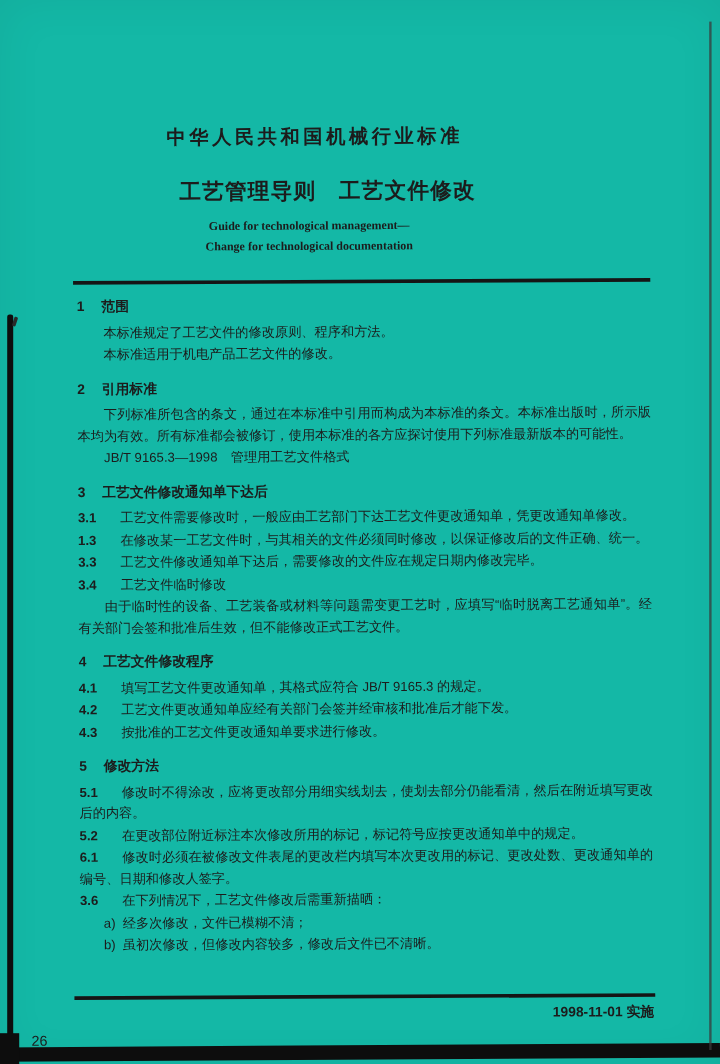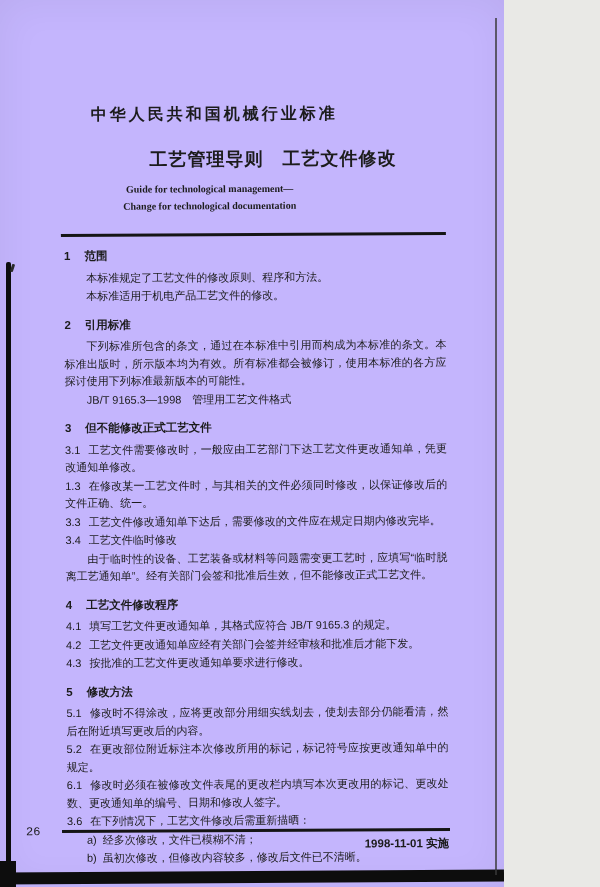--- a/index.html
+++ b/index.html
@@ -1,17 +1,17 @@
 <!DOCTYPE html>
 <html><head>
 <meta charset="utf-8">
 <style>
   html,body{margin:0;padding:0;width:600px;height:887px;overflow:hidden;background:#e9e9e6;}
   .page{
-    position:relative;width:504px;height:887px;background:#c4b5fd;overflow:hidden;
+    position:relative;width:600px;height:887px;background:#14b8a6;overflow:hidden;
     font-family:"Liberation Sans","DejaVu Sans",sans-serif;color:#1c1c1c;
     box-shadow:inset 0 0 40px rgba(0,0,0,0.06);
   }
   .content{position:absolute;inset:0;transform:rotate(-0.3deg);}
   
   .header{padding:104px 57px 0 65px;}
   .org-line{text-align:center;transform:translateX(-40px);font-size:16px;font-weight:bold;letter-spacing:3px;}
   .title-row{display:flex;align-items:flex-start;margin-top:22px;}
   .doc-title{margin-left:86px;font-size:18px;font-weight:bold;letter-spacing:1px;white-space:nowrap;}
   .stdno-block{margin-left:auto;padding-top:1px;text-align:left;}
@@ -21,29 +21,29 @@
     font-weight:bold;font-size:10px;line-height:17px;}
   .en-title.first{margin-top:9px;}
   
   .head-rule{margin:19px 57px 0 62px;height:3px;background:#151515;}
   
   .body{margin:10px 57px 0 65px;font-size:11px;line-height:17.5px;text-align:justify;}
   .section{margin:0;}
   .sec-heading{font-weight:bold;font-size:11.5px;margin:11px 0 4px;}
   .sec-num{margin-right:14px;}
   .clause{margin:1px 0;}
-  .clause .num{font-weight:normal;margin-right:8px;}
+  .clause .num{font-weight:bold;margin-right:20px;}
   .para{text-indent:2em;margin:1px 0;}
   .sub{margin:1px 0 1px 1.8em;}
   .sub .num{margin-right:6px;}
   
   .footer-rule{position:absolute;left:60px;right:56px;top:829px;height:3px;background:#151515;}
   .footer-row{position:absolute;left:62px;right:57px;top:837px;display:flex;font-size:11.5px;font-weight:bold;}
   .impl{margin-left:auto;}
-  .pagenum{position:absolute;left:24px;top:824px;font-size:12px;font-family:Liberation Mono, monospace;}
+  .pagenum{position:absolute;left:24px;top:859px;font-size:12px;}
   
   .edge-left{position:absolute;left:6px;top:262px;width:5px;height:622px;background:#0d0d0d;border-radius:2px;}
   .edge-bottom{position:absolute;left:0;bottom:4px;width:100%;height:12px;background:#0d0d0d;transform:rotate(-0.35deg);}
   .corner-bl{position:absolute;left:0;bottom:0;width:16px;height:26px;background:#0d0d0d;}
   .edge-right{position:absolute;right:7px;top:18px;bottom:12px;width:2px;background:#3a3a3a;opacity:.75;}
   .mark-tick{position:absolute;left:11px;top:264px;width:3px;height:8px;background:#2a2a2a;border-radius:1px;transform:rotate(18deg);}
 </style>
 </head>
 <body>
 
@@ -69,21 +69,21 @@
           <div class="sec-heading"><span class="sec-num">1</span><span>范围</span></div>
           <div class="para"><span>本标准规定了工艺文件的修改原则、程序和方法。</span></div>
           <div class="para"><span>本标准适用于机电产品工艺文件的修改。</span></div>
         </div>
         <div class="section">
           <div class="sec-heading"><span class="sec-num">2</span><span>引用标准</span></div>
           <div class="para"><span>下列标准所包含的条文，通过在本标准中引用而构成为本标准的条文。本标准出版时，所示版本均为有效。所有标准都会被修订，使用本标准的各方应探讨使用下列标准最新版本的可能性。</span></div>
           <div class="para"><span>JB/T 9165.3—1998　管理用工艺文件格式</span></div>
         </div>
         <div class="section">
-          <div class="sec-heading"><span class="sec-num">3</span><span>但不能修改正式工艺文件</span></div>
+          <div class="sec-heading"><span class="sec-num">3</span><span>工艺文件修改通知单下达后</span></div>
           <div class="clause"><span class="num">3.1</span><span>工艺文件需要修改时，一般应由工艺部门下达工艺文件更改通知单，凭更改通知单修改。</span></div>
           <div class="clause"><span class="num">1.3</span><span>在修改某一工艺文件时，与其相关的文件必须同时修改，以保证修改后的文件正确、统一。</span></div>
           <div class="clause"><span class="num">3.3</span><span>工艺文件修改通知单下达后，需要修改的文件应在规定日期内修改完毕。</span></div>
           <div class="clause"><span class="num">3.4</span><span>工艺文件临时修改</span></div>
           <div class="para"><span>由于临时性的设备、工艺装备或材料等问题需变更工艺时，应填写“临时脱离工艺通知单”。经有关部门会签和批准后生效，但不能修改正式工艺文件。</span></div>
         </div>
         <div class="section">
           <div class="sec-heading"><span class="sec-num">4</span><span>工艺文件修改程序</span></div>
           <div class="clause"><span class="num">4.1</span><span>填写工艺文件更改通知单，其格式应符合 JB/T 9165.3 的规定。</span></div>
           <div class="clause"><span class="num">4.2</span><span>工艺文件更改通知单应经有关部门会签并经审核和批准后才能下发。</span></div>

